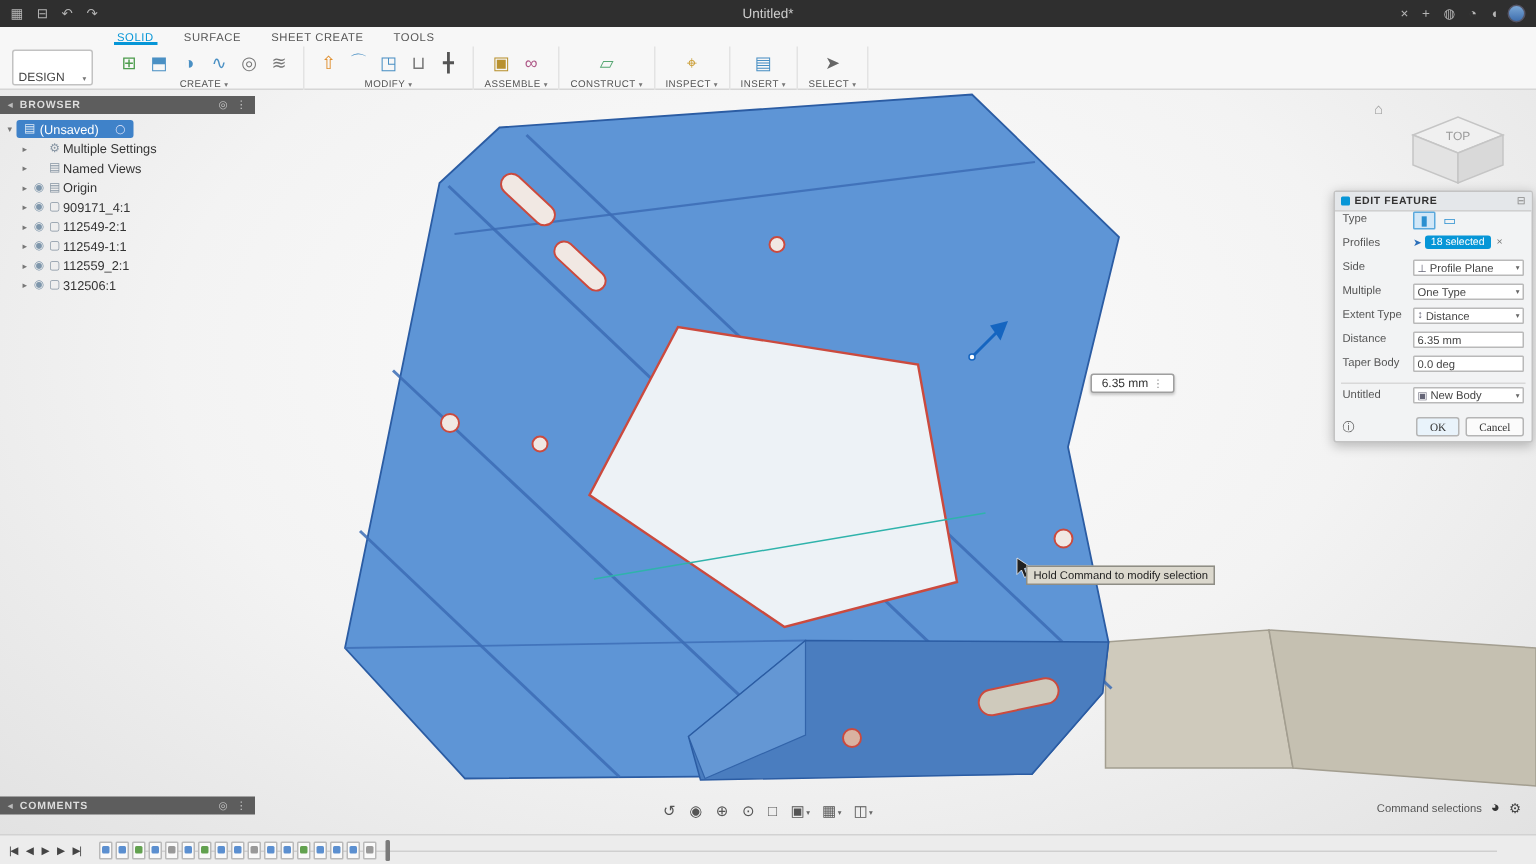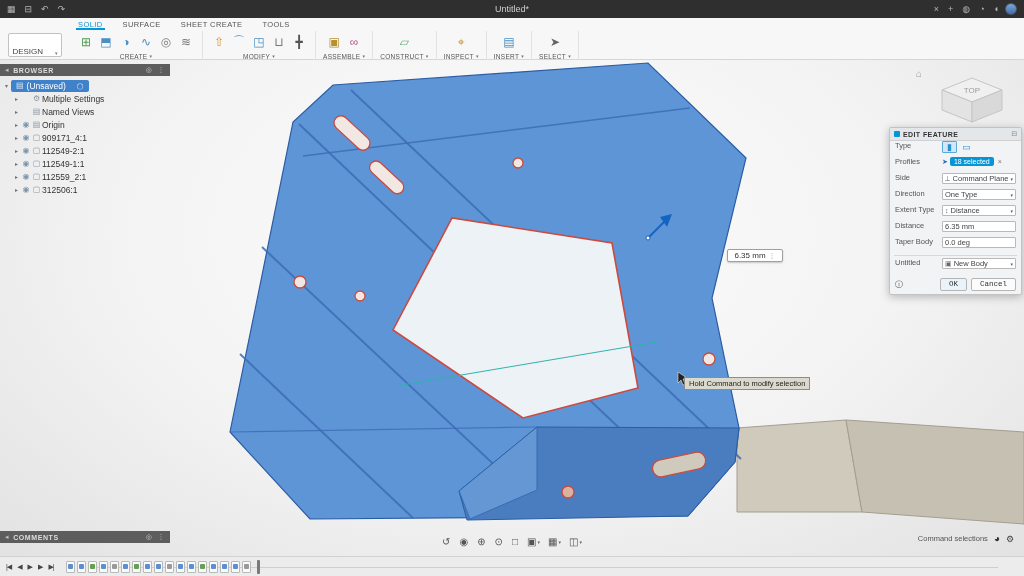--- a/index.html
+++ b/index.html
@@ -65,21 +65,21 @@
   .dcaret{color:#666;font-size:5px}
   .type-box{width:15px;height:12px;border:1px solid transparent;display:flex;align-items:center;justify-content:center;color:#2b8fd0;font-size:9px;border-radius:1px}
   .type-box.sel{background:#d2e7f7;border-color:#5aa9dd}
   .badge{background:#0696d7;color:#fff;border-radius:2px;padding:1px 4px;font-size:7px}
   .badge-x{color:#777;font-size:7px;margin-left:2px}
   .pcursor{color:#2b6fba;font-size:7px}
   .dlg-divider{height:1px;background:#d8d8d8;margin:2px 4px}
   .dlg-footer{display:flex;align-items:center;height:20px;padding:0 5px;gap:4px}
   .dinfo{color:#555;font-size:8px}
   .dbtns{margin-left:auto;display:flex;gap:4px}
-  .dbtn{height:13px;padding:0 8px;border:1px solid #b5b5b5;border-radius:2px;background:#fbfbfb;font-size:7.5px;color:#333;display:flex;align-items:center;font-family:Liberation Mono, monospace}
+  .dbtn{height:13px;padding:0 8px;border:1px solid #b5b5b5;border-radius:2px;background:#fbfbfb;font-size:7.5px;color:#333;display:flex;align-items:center;font-family:Liberation Serif, serif}
   .dbtn.ok{background:#e9f3fb}
 
   
   .dim-input{position:absolute;left:727px;top:189px;width:56px;height:13px;background:#fff;border:1px solid #9f9f9f;border-radius:2px;display:flex;align-items:center;justify-content:center;gap:3px;font-size:8px;color:#333;box-shadow:0 1px 2px rgba(0,0,0,.2);z-index:15}
   .dim-spin{color:#888;font-size:7px}
   .tooltip{position:absolute;left:684px;top:317px;background:#dbd8cd;border:1px solid #8e8d85;font-size:7.5px;color:#222;padding:1px 4px;white-space:nowrap;z-index:15}
 
   
   .navbar{position:absolute;left:50%;bottom:9px;transform:translateX(-50%);display:flex;align-items:center;gap:8px;z-index:12}
   .nav-item{display:flex;align-items:center;gap:1px;color:#555;font-size:10px}
@@ -365,27 +365,27 @@
         <span class="pcursor">➤</span>
         <span class="badge">18 selected</span>
         <span class="badge-x">×</span>
       </span>
     </div>
     <div class="drow">
       <span class="dlabel">Side</span>
       <span class="dctl">
           <span class="dselect">
         <span class="ci">⊥</span>
-        <span class="cv">Command Plane</span>
+        <span class="cv">Profile Plane</span>
         <span class="dcaret">▾</span>
       </span>
         </span>
     </div>
     <div class="drow">
-      <span class="dlabel">Direction</span>
+      <span class="dlabel">Multiple</span>
       <span class="dctl">
           <span class="dselect">
         <span class="cv">One Type</span>
         <span class="dcaret">▾</span>
       </span>
         </span>
     </div>
     <div class="drow">
       <span class="dlabel">Extent Type</span>
       <span class="dctl">

